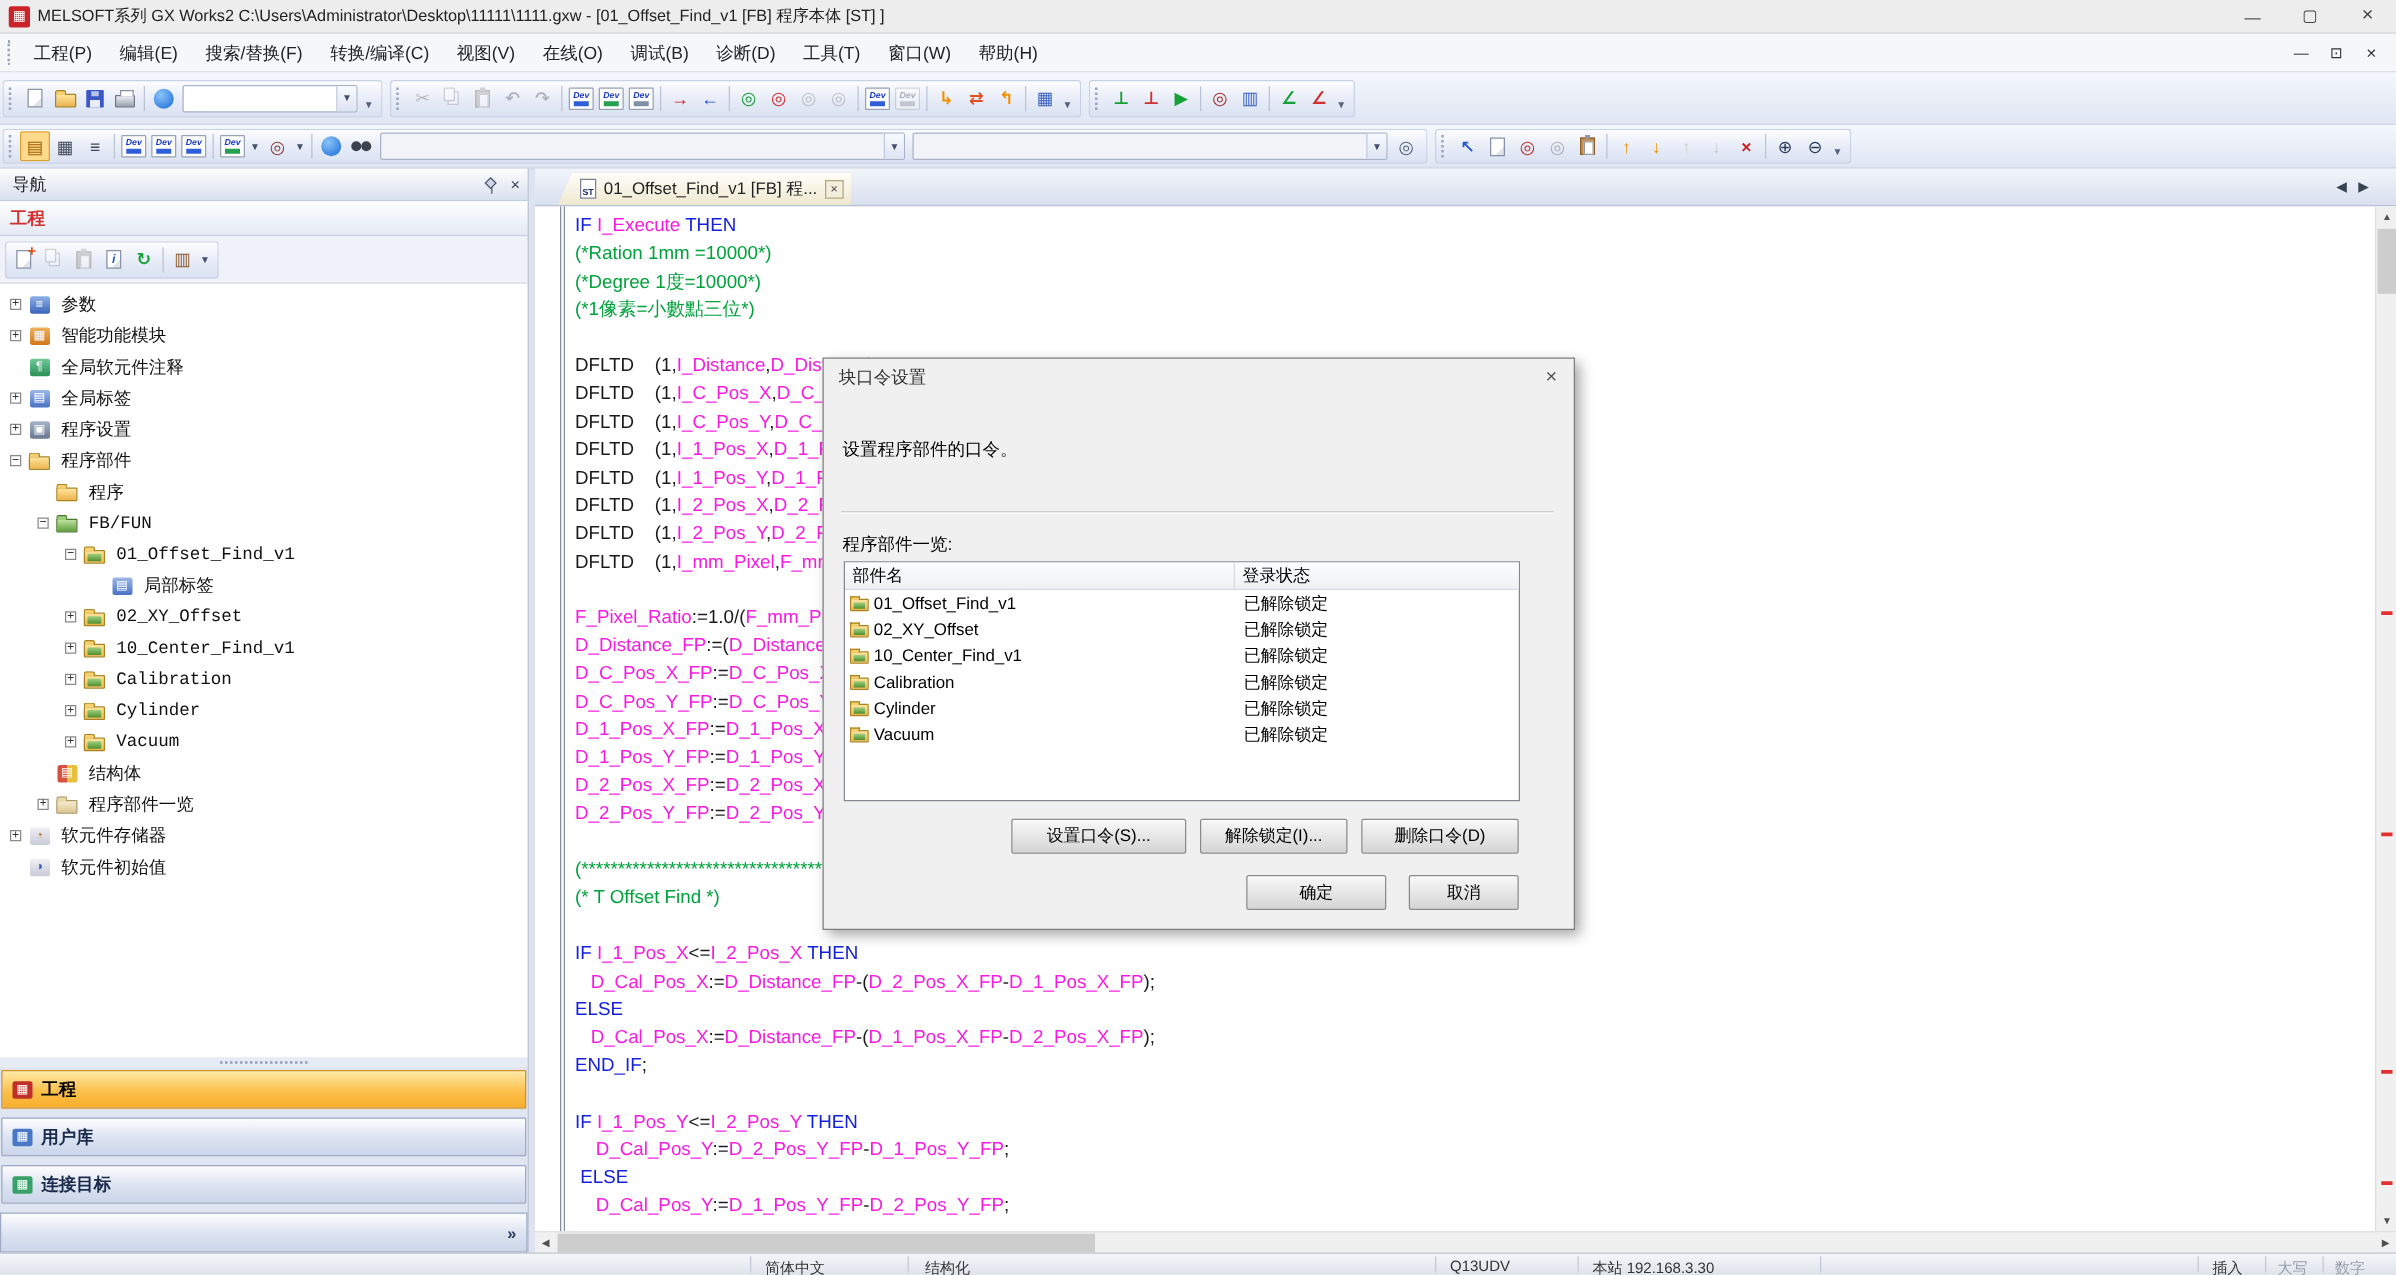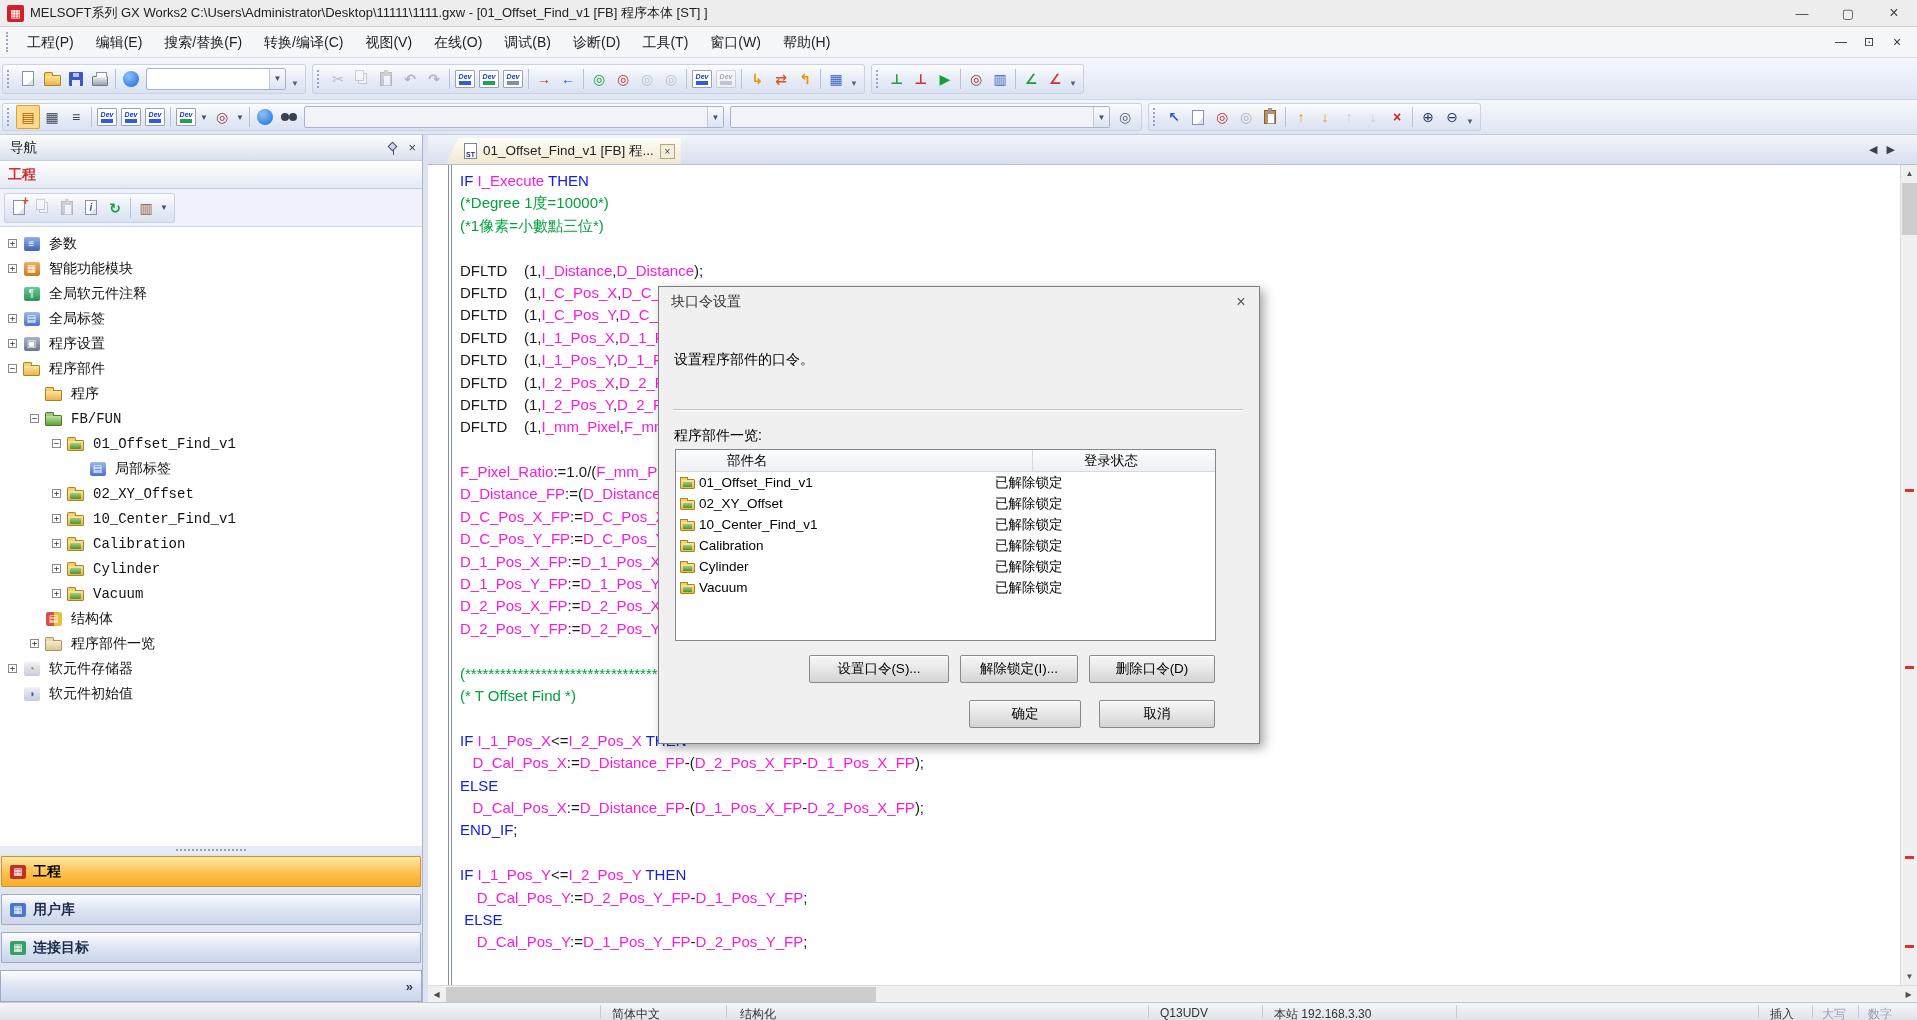--- a/index.html
+++ b/index.html
@@ -129,21 +129,21 @@
 
   
   .dialog{position:absolute;left:658px;top:286px;width:602px;height:458px;background:#f0f0f0;border:1px solid #7e7e7e;box-shadow:4px 4px 10px rgba(0,0,0,.35);z-index:50;}
   .dtitle{height:30px;display:flex;align-items:center;padding-left:12px;font-size:14px;color:#333;}
   .dclose{margin-left:auto;width:36px;height:26px;display:flex;align-items:center;justify-content:center;color:#555;font-size:16px;}
   .ddesc{position:absolute;left:15px;top:64px;font-size:14px;color:#000;}
   .dsep{position:absolute;left:14px;right:16px;top:122px;border-top:1px solid #c2c2c2;border-bottom:1px solid #fdfdfd;}
   .dlabel{position:absolute;left:15px;top:140px;font-size:14px;color:#000;}
   .dlist{position:absolute;left:16px;top:162px;width:541px;height:192px;background:#fff;border:1px solid #828790;display:flex;flex-direction:column;}
   .dhead{display:flex;height:22px;background:linear-gradient(#fdfdfd,#eef0f3);border-bottom:1px solid #d6d9de;flex:none;font-size:13.5px;color:#000;}
-  .dhc{padding:2px 0 0 6px;margin-left:45px;}
+  .dhc{padding:2px 0 0 6px;}
   .dhc1{width:312px;border-right:1px solid #d6d9de;}
   .dhc2{flex:1;}
   .drow{display:flex;height:21px;align-items:center;font-size:13.5px;color:#000;}
   .drow .dc1{width:312px;display:flex;align-items:center;gap:4px;padding-left:4px;}
   .drow .dc2{flex:1;padding-left:7px;}
   .d-fol{width:15px;height:10px;background:linear-gradient(#ffe49c,#ecb44e);border:1px solid #a9841f;border-radius:1px;position:relative;flex:none;margin-top:2px;}
   .d-fol::before{content:"";position:absolute;top:-3px;left:-1px;width:6px;height:2px;background:#f6cf70;border:1px solid #a9841f;border-bottom:none;}
   .d-fol::after{content:"";position:absolute;left:2px;top:2px;right:2px;bottom:1px;background:linear-gradient(#9fd080,#4f9030);}
   .dbtnrow1{position:absolute;top:368px;right:44px;display:flex;gap:11px;}
   .dbtnrow2{position:absolute;top:413px;right:44px;display:flex;gap:18px;}
@@ -559,20 +559,21 @@
         </div>
         <div class="tabarrows">
           <span>◀</span>
           <span>▶</span>
         </div>
       </div>
       <div class="econtent">
         <div class="gutter"></div>
         <div class="codearea" id="codearea">
             <div class="cl"><span class="c-k">IF </span><span class="c-i">I_Execute</span><span class="c-k"> THEN</span></div>
+            <div class="cl"><span class="c-c">(*Ration 1mm =10000*)</span></div>
             <div class="cl"><span class="c-c">(*Degree 1度=10000*)</span></div>
             <div class="cl"><span class="c-c">(*1像素=小數點三位*)</span></div>
             <div class="cl">&nbsp;</div>
             <div class="cl"><span class="c-p">DFLTD    (1,</span><span class="c-i">I_Distance</span><span class="c-p">,</span><span class="c-i">D_Distance</span><span class="c-p">);</span></div>
             <div class="cl"><span class="c-p">DFLTD    (1,</span><span class="c-i">I_C_Pos_X</span><span class="c-p">,</span><span class="c-i">D_C_Pos_X</span><span class="c-p">);</span></div>
             <div class="cl"><span class="c-p">DFLTD    (1,</span><span class="c-i">I_C_Pos_Y</span><span class="c-p">,</span><span class="c-i">D_C_Pos_Y</span><span class="c-p">);</span></div>
             <div class="cl"><span class="c-p">DFLTD    (1,</span><span class="c-i">I_1_Pos_X</span><span class="c-p">,</span><span class="c-i">D_1_Pos_X</span><span class="c-p">);</span></div>
             <div class="cl"><span class="c-p">DFLTD    (1,</span><span class="c-i">I_1_Pos_Y</span><span class="c-p">,</span><span class="c-i">D_1_Pos_Y</span><span class="c-p">);</span></div>
             <div class="cl"><span class="c-p">DFLTD    (1,</span><span class="c-i">I_2_Pos_X</span><span class="c-p">,</span><span class="c-i">D_2_Pos_X</span><span class="c-p">);</span></div>
             <div class="cl"><span class="c-p">DFLTD    (1,</span><span class="c-i">I_2_Pos_Y</span><span class="c-p">,</span><span class="c-i">D_2_Pos_Y</span><span class="c-p">);</span></div>
@@ -695,17 +696,17 @@
           </div>
         </div>
     </div>
     <div class="dbtnrow1">
       <div class="dbtn" style="width:140px;">设置口令(S)...</div>
       <div class="dbtn" style="width:118px;">解除锁定(I)...</div>
       <div class="dbtn" style="width:126px;">删除口令(D)</div>
     </div>
     <div class="dbtnrow2">
       <div class="dbtn" style="width:112px;">确定</div>
-      <div class="dbtn" style="width:116px;">取消</div>
+      <div class="dbtn" style="width:88px;">取消</div>
     </div>
   </div>
 
 </div>
 
 </body></html>

